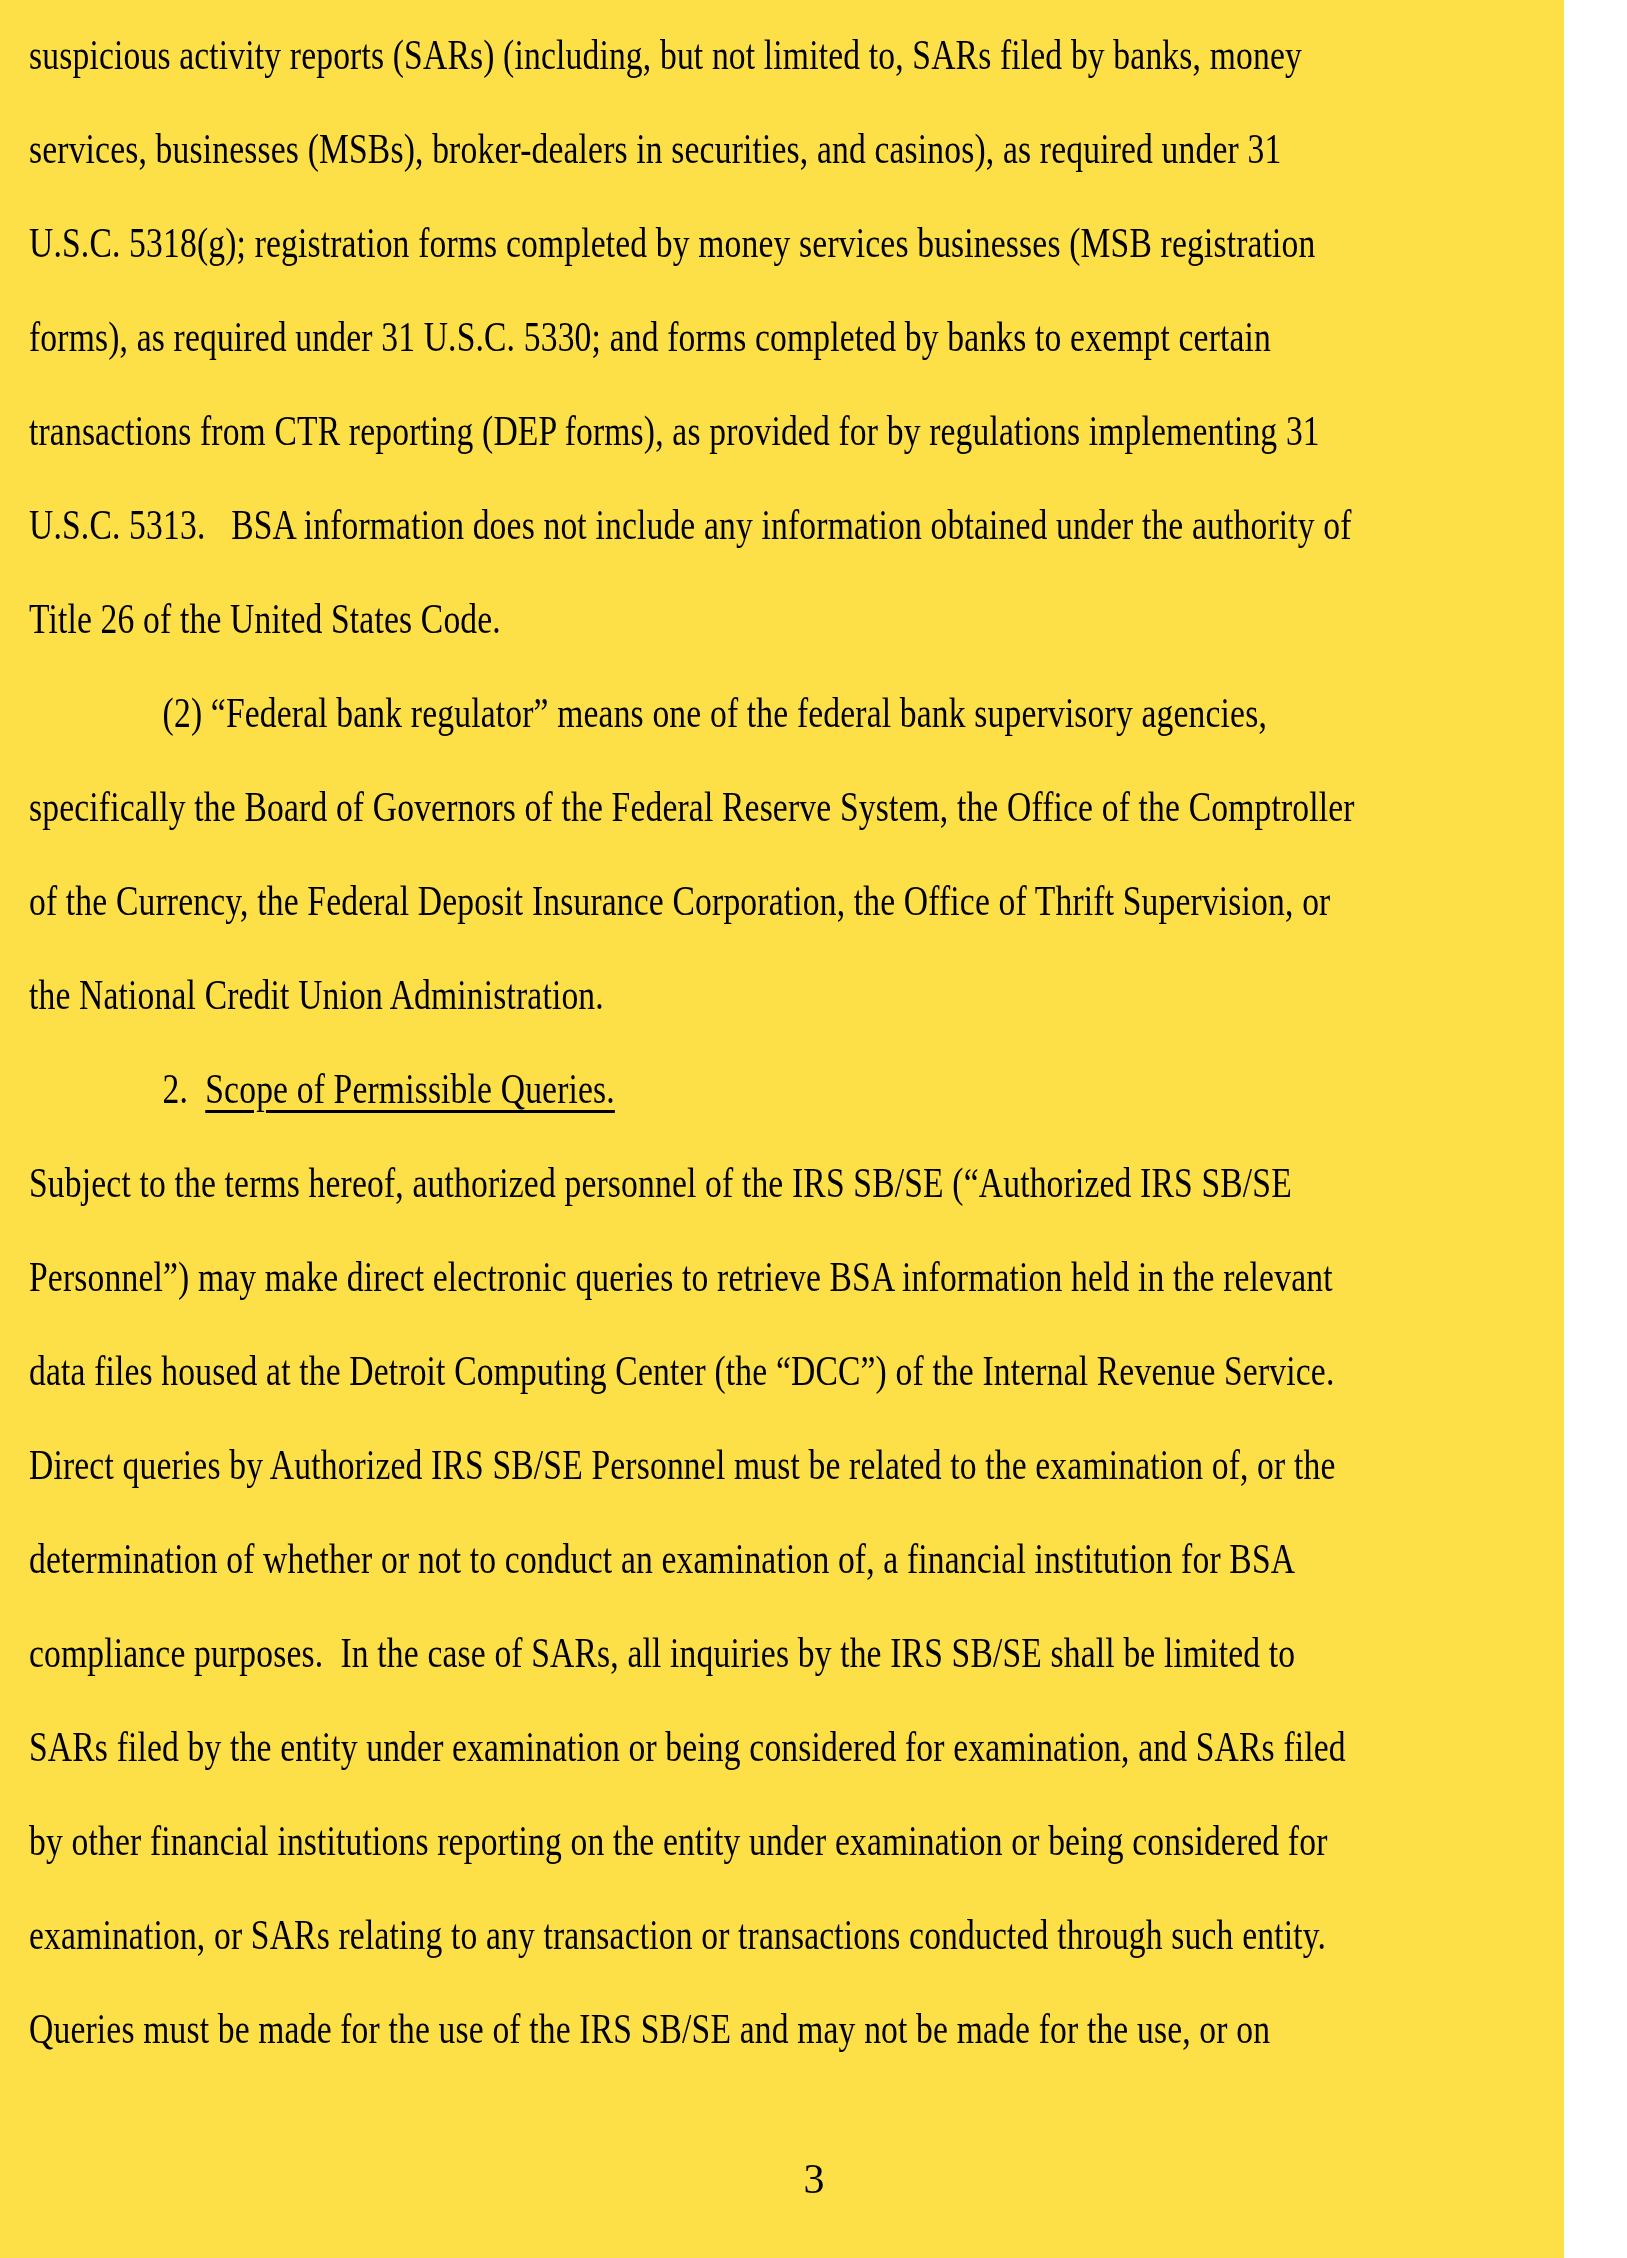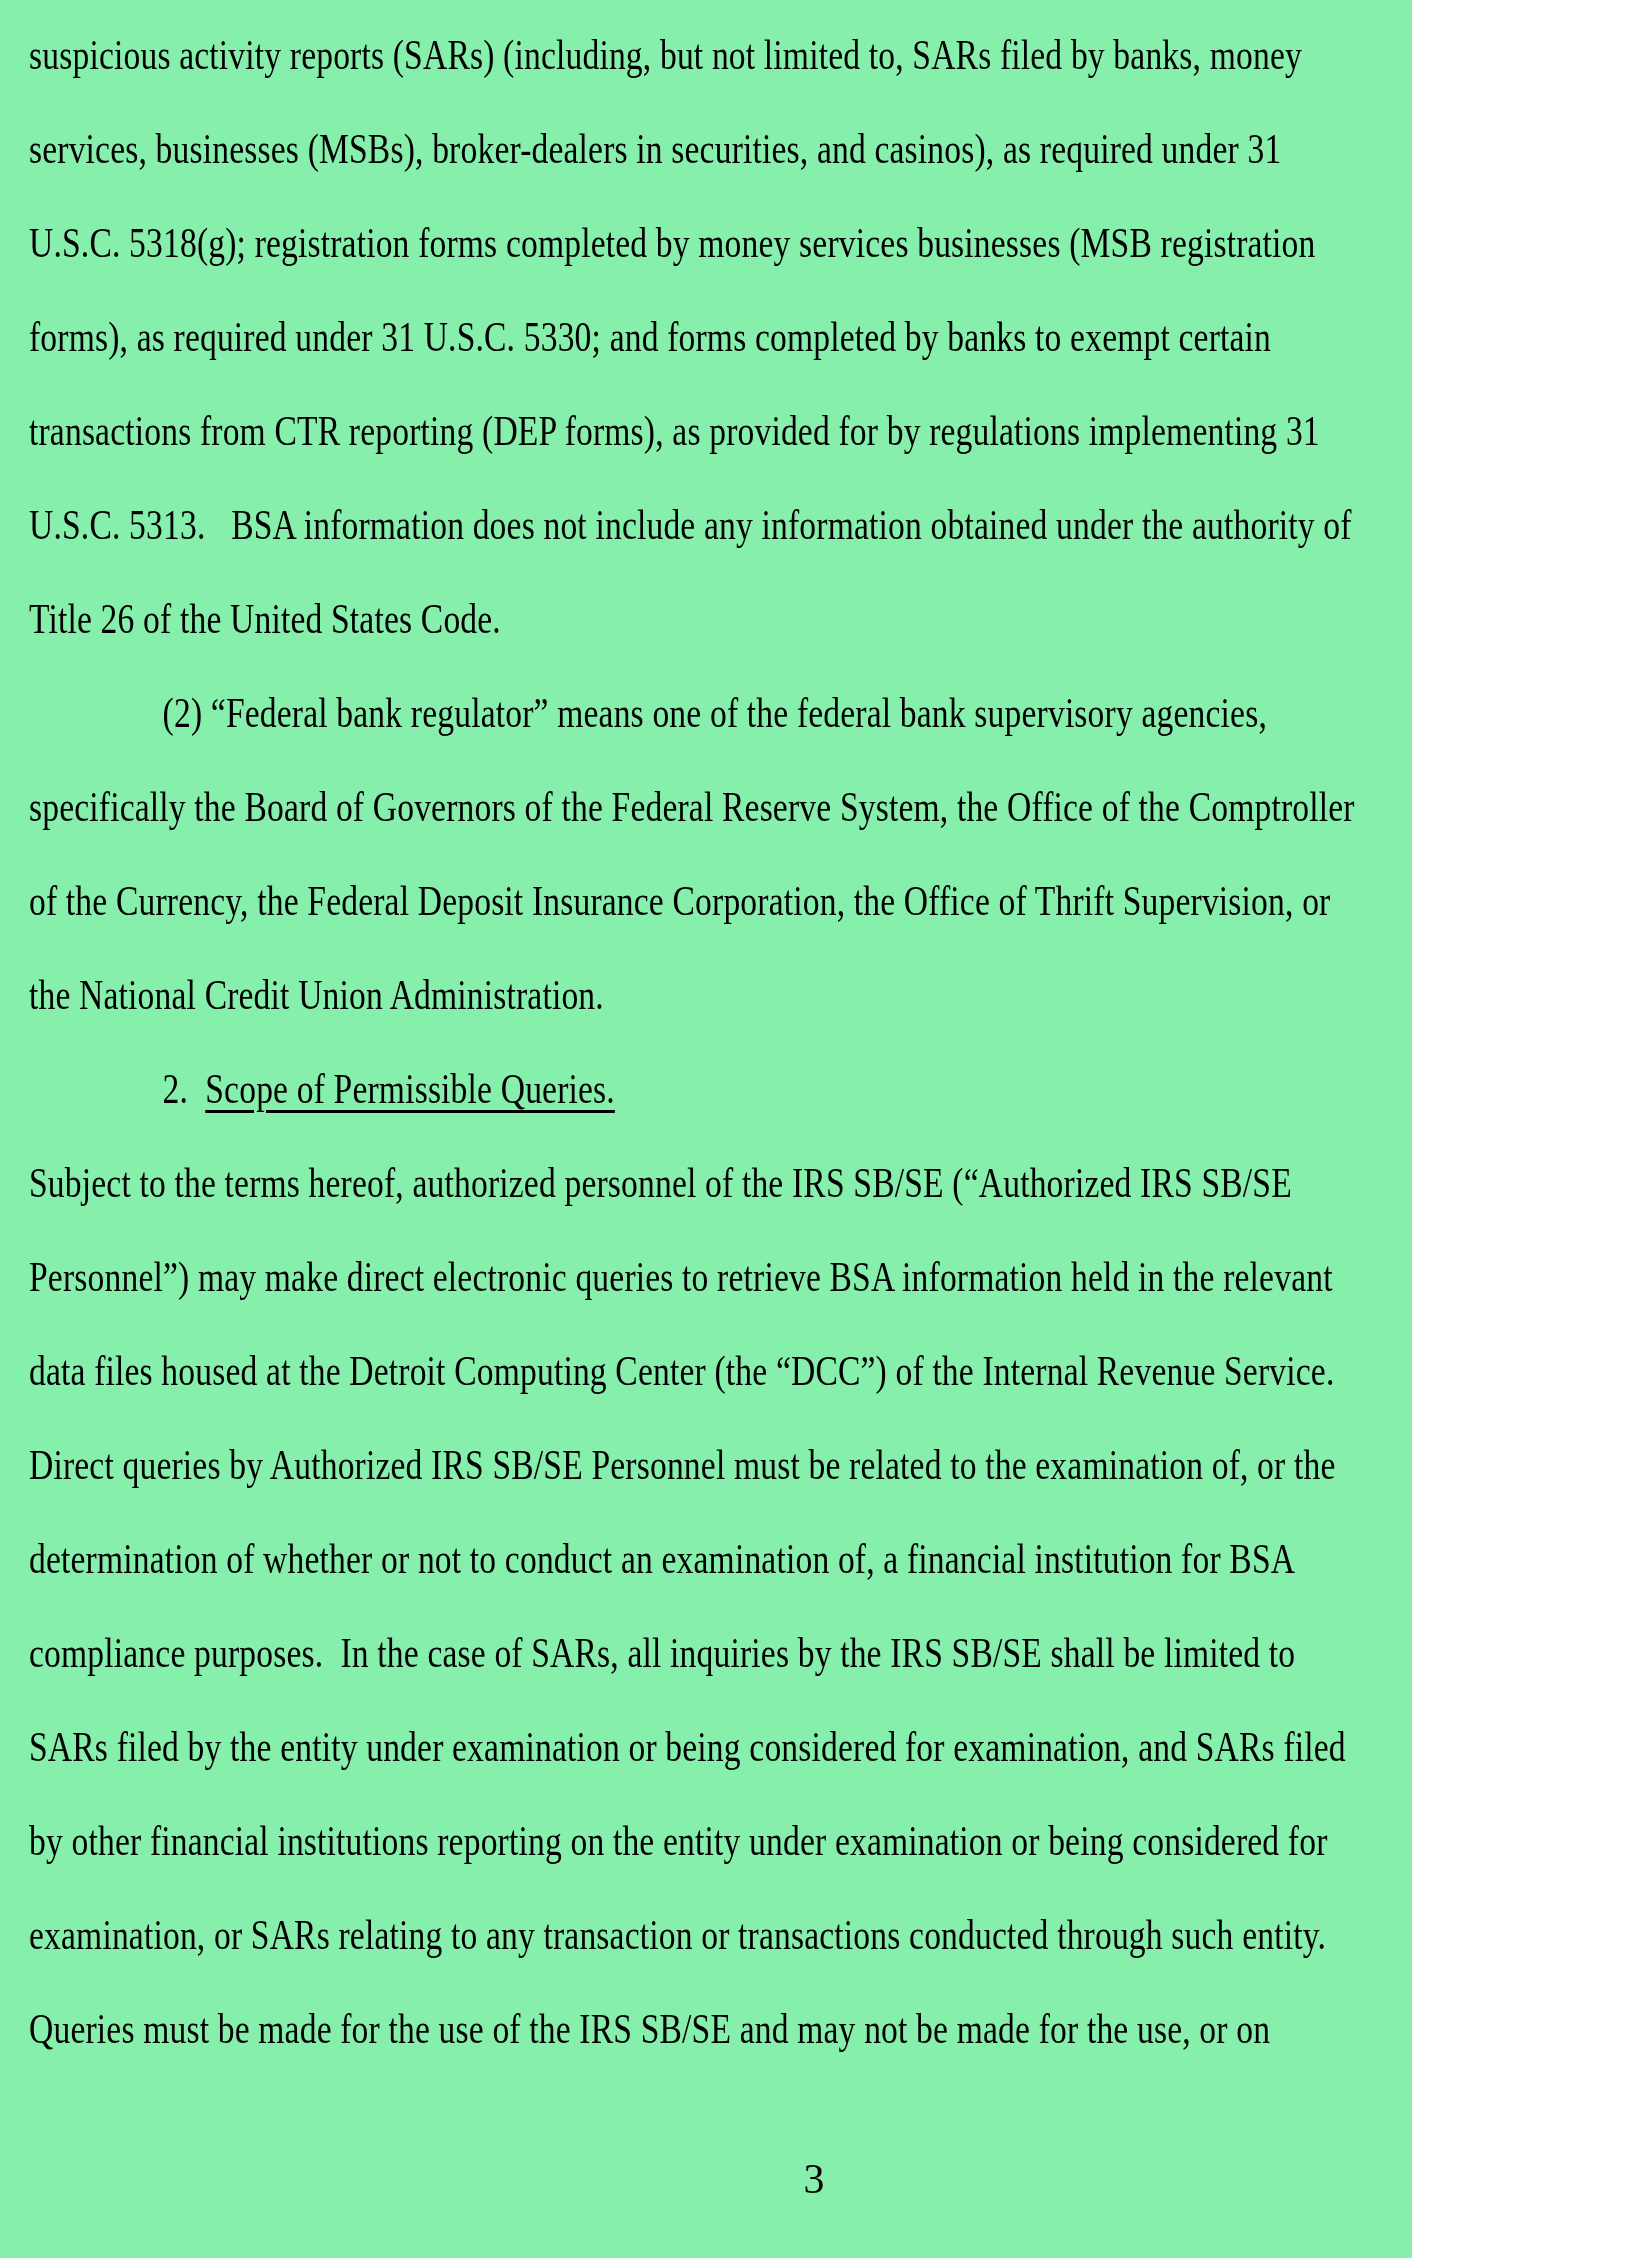--- a/index.html
+++ b/index.html
@@ -2,23 +2,23 @@
 <html><head>
 <meta charset="utf-8">
 <style>
   html, body {
     margin: 0;
     padding: 0;
     background: #ffffff;
   }
   .page {
     position: relative;
-    width: 1412px;
+    width: 1564px;
     height: 2259px;
-    background: #86efac;
+    background: #fde047;
     color: #000000;
     font-family: "Liberation Serif", "DejaVu Serif", serif;
     overflow: hidden;
   }
   .text-block {
     position: absolute;
     top: 7.6px;
     left: 29px;
     width: 1587px;
   }

